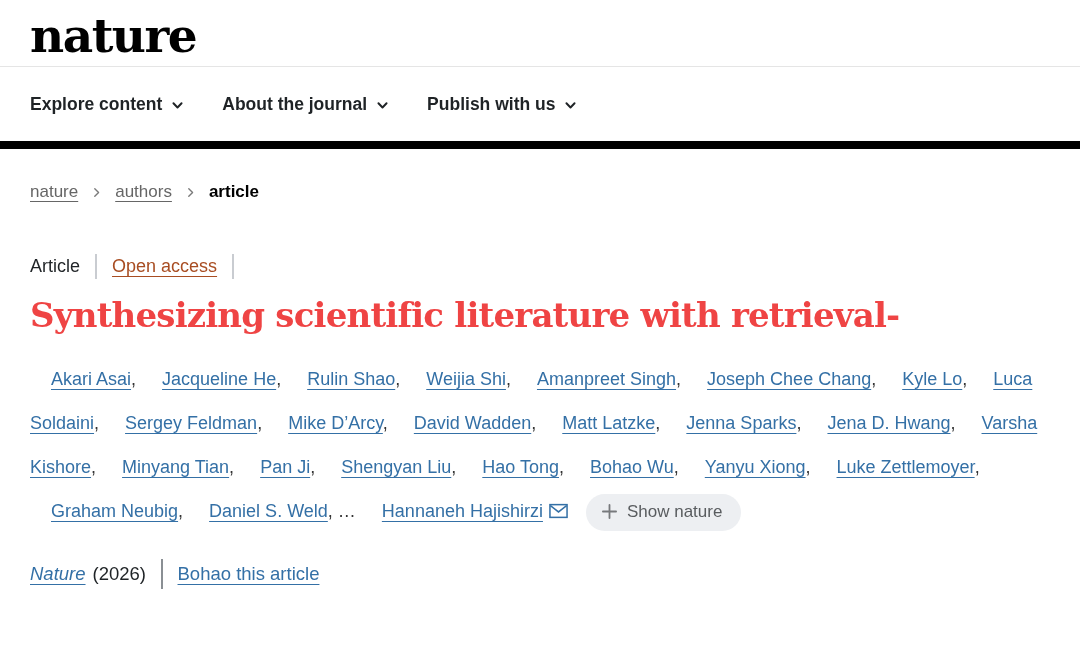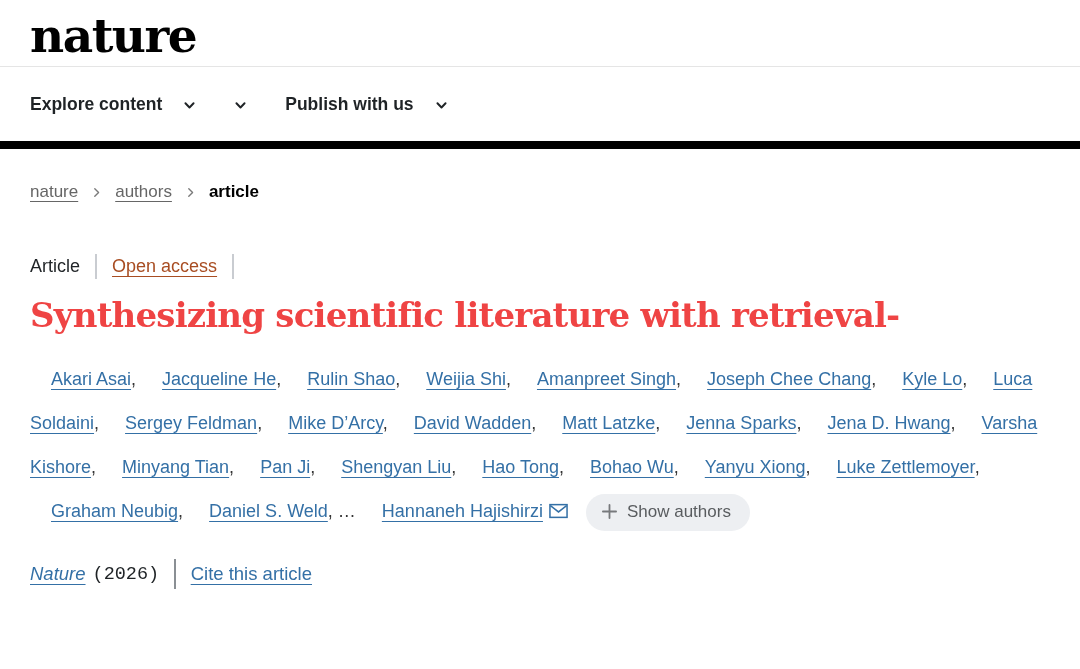--- a/index.html
+++ b/index.html
@@ -31,21 +31,21 @@
   .topnav {
     height: 74px;
     display: flex;
     align-items: center;
     gap: 38px;
     padding: 0 30px;
   }
   .nav-item {
     display: inline-flex;
     align-items: center;
-    gap: 21px;
+    gap: 9px;
     background: none;
     border: none;
     font-family: inherit;
     font-size: 17.5px;
     font-weight: 700;
     color: var(--text-dark, #1f2326);
     cursor: pointer;
     padding: 0;
   }
   .nav-item svg { margin-top: 2px; }
@@ -148,21 +148,21 @@
     align-items: center;
     font-size: 18.5px;
   }
   .journal {
     font-style: italic;
     color: var(--link-blue, #3470a6);
     text-decoration: underline;
     text-underline-offset: 4px;
     text-decoration-thickness: 1.2px;
   }
-  .year { margin-left: 7px; color: #1f2326; font-family: Liberation Mono, monospace; }
+  .year { margin-left: 7px; color: #1f2326; }
   .cite-link {
     color: var(--link-blue, #3470a6);
     text-decoration: underline;
     text-underline-offset: 4px;
     text-decoration-thickness: 1.2px;
   }
 </style>
 </head>
 <body>
 
@@ -175,20 +175,21 @@
   <nav class="topnav">
     <button class="nav-item">
       <span>Explore content</span>
       <span style="display:inline-flex;">
         <svg width="13" height="13" viewBox="0 0 16 16" fill="none">
             <path d="M3 5.2l5 5.2 5-5.2" stroke="currentColor" stroke-width="2.4" stroke-linecap="round" stroke-linejoin="round"></path>
           </svg>
       </span>
     </button>
     <button class="nav-item">
+      <span>About the journal</span>
       <span style="display:inline-flex;">
         <svg width="13" height="13" viewBox="0 0 16 16" fill="none">
             <path d="M3 5.2l5 5.2 5-5.2" stroke="currentColor" stroke-width="2.4" stroke-linecap="round" stroke-linejoin="round"></path>
           </svg>
       </span>
     </button>
     <button class="nav-item">
       <span>Publish with us</span>
       <span style="display:inline-flex;">
         <svg width="13" height="13" viewBox="0 0 16 16" fill="none">
@@ -233,24 +234,24 @@
             <svg width="19" height="16" viewBox="0 0 20 16" fill="none" stroke="currentColor" stroke-width="1.6">
               <rect x="1" y="1.3" width="18" height="13.4"></rect>
               <path d="M1.5 2.3L10 9l8.5-6.7"></path>
             </svg>
           </span></a><button class="show-authors">
           <span style="display:inline-flex;">
             <svg width="17" height="17" viewBox="0 0 16 16" fill="none">
               <path d="M8 1.8v12.4M1.8 8h12.4" stroke="#77797c" stroke-width="1.7" stroke-linecap="round"></path>
             </svg>
           </span>
-          <span>Show authors</span>
+          <span>Show nature</span>
         </button></p>
 
     <div class="citebar">
       <a class="journal">Nature</a>
       <span class="year">(2026)</span>
       <span class="vdiv tall"></span>
-      <a class="cite-link">Cite this article</a>
+      <a class="cite-link">Bohao this article</a>
     </div>
 
   </main>
 </div>
 
 </body></html>

